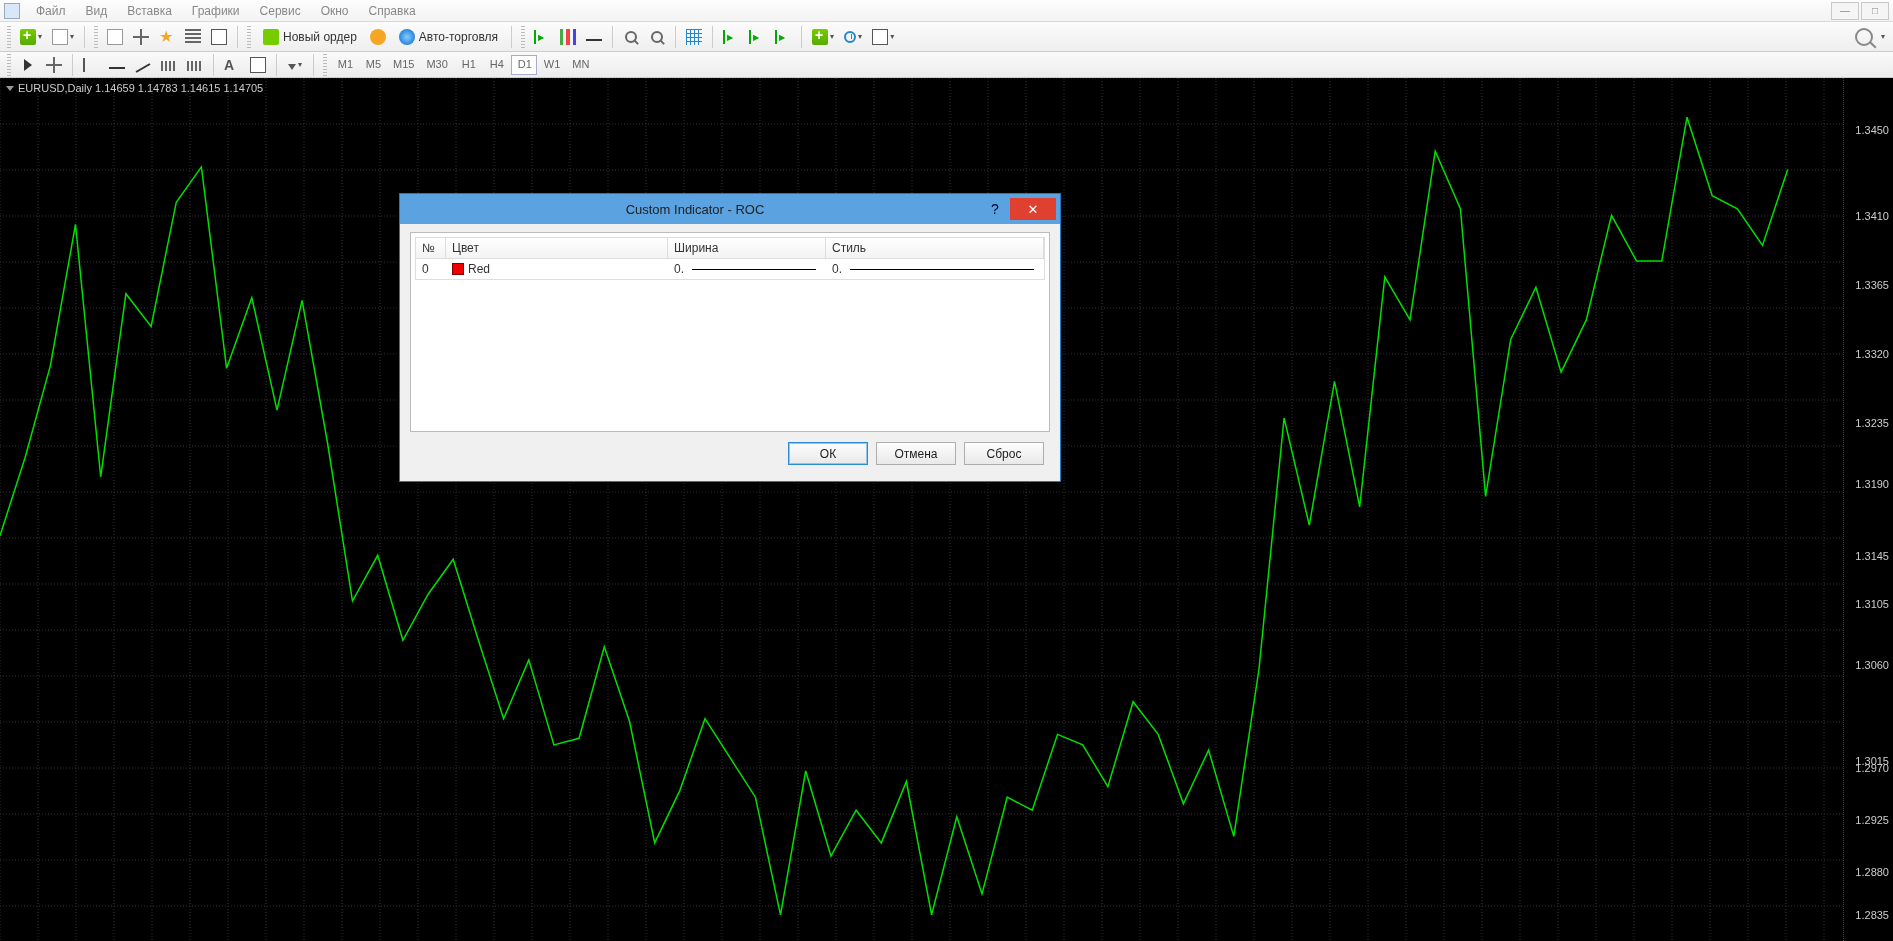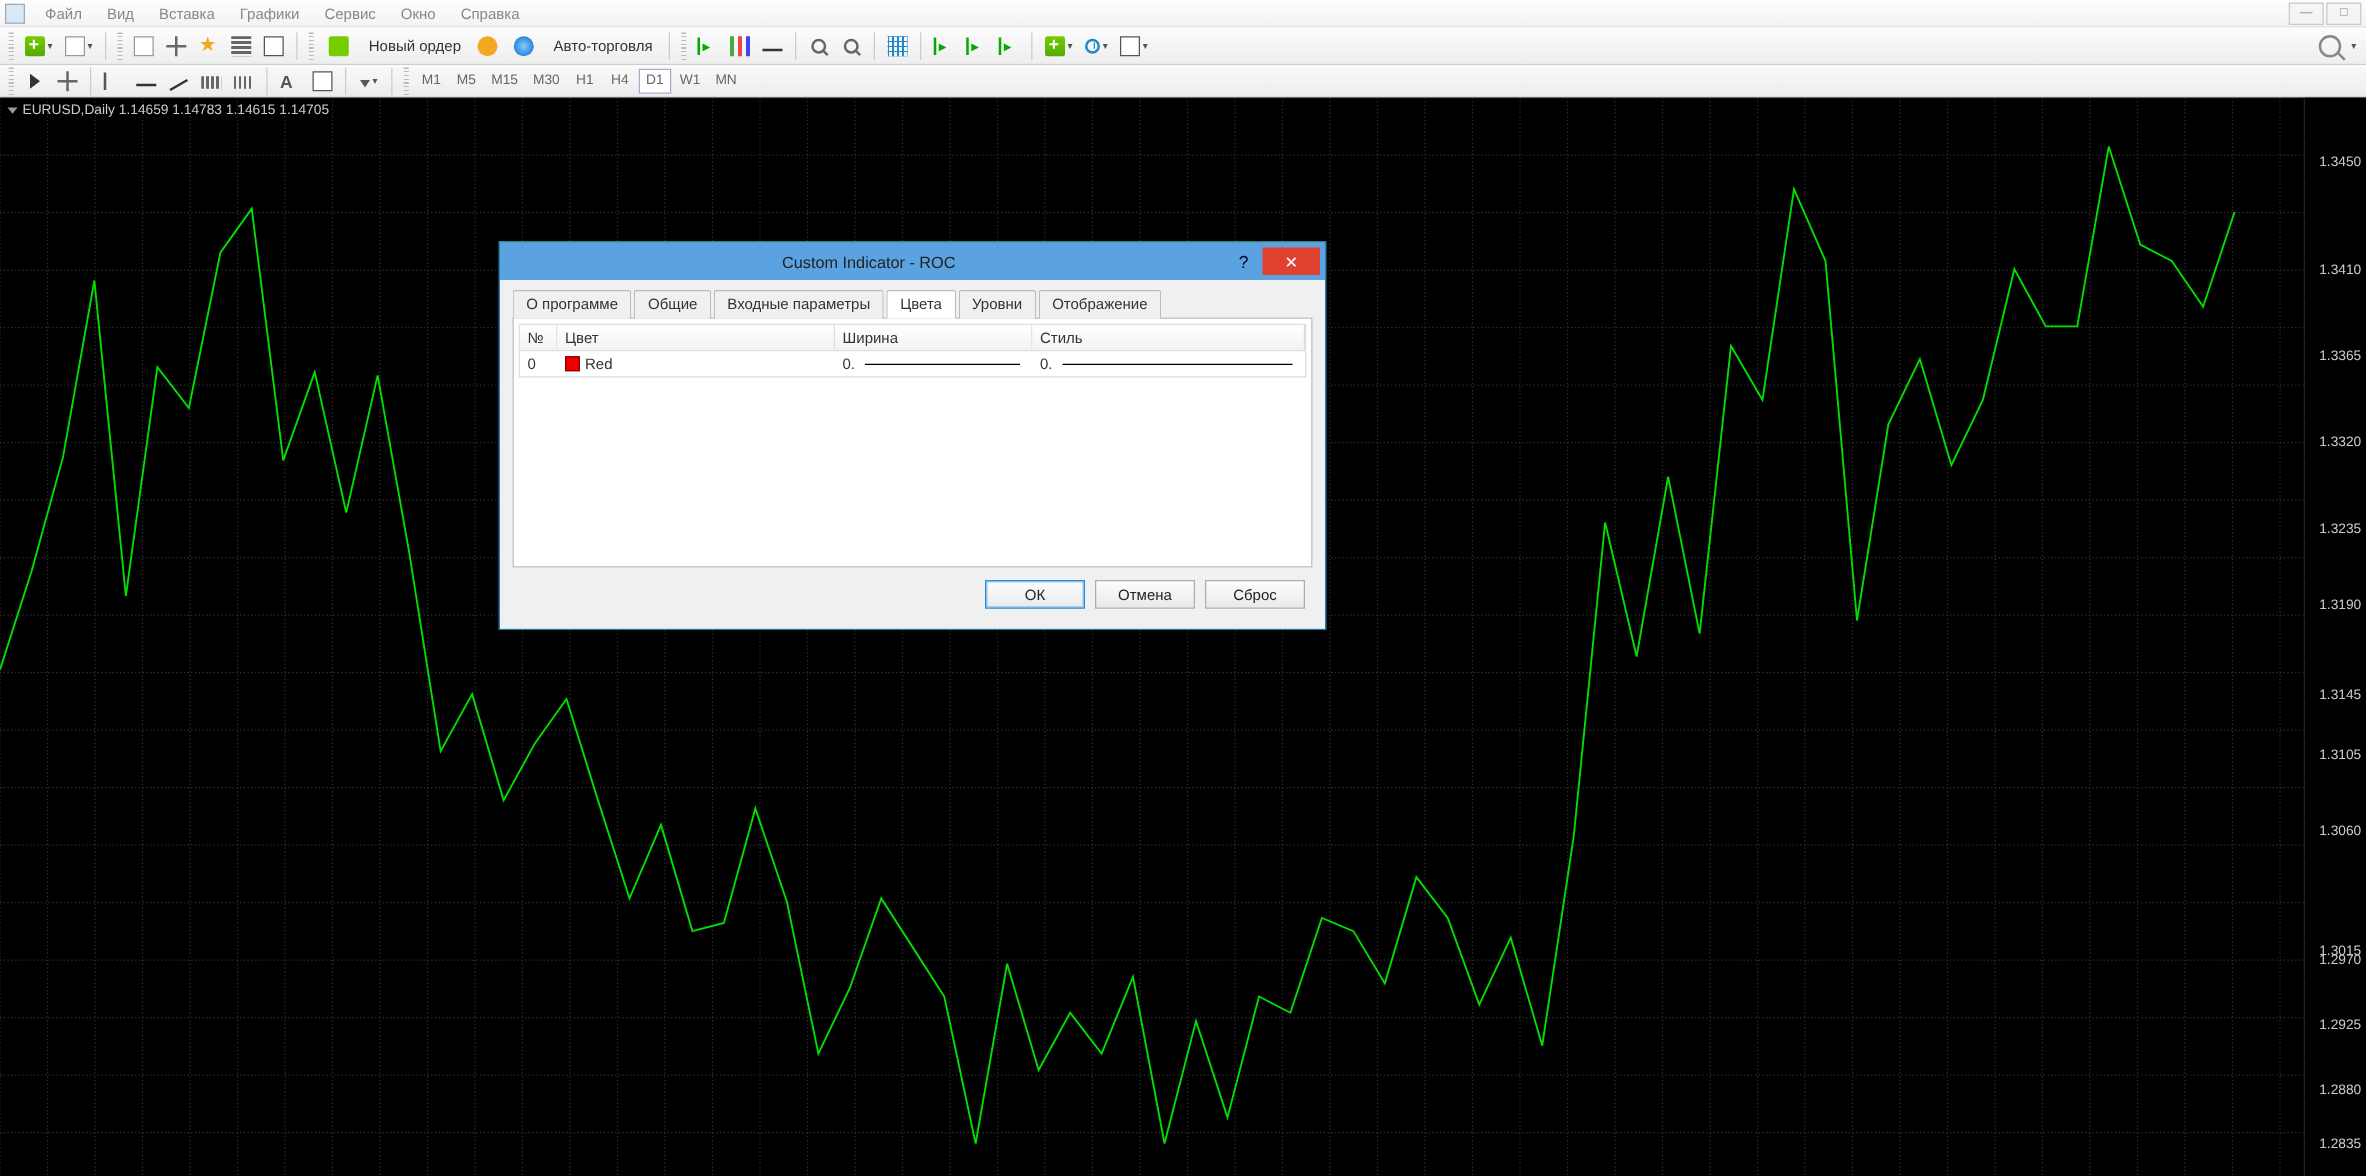--- a/index.html
+++ b/index.html
@@ -11,21 +11,21 @@
   .menubar .item { padding: 2px 10px; cursor: default; }
   .winctrl { margin-left: auto; display: flex; }
   .winctrl span { width: 28px; height: 18px; border: 1px solid #c8c8c8; background: #f5f5f5; margin-left: 2px; display: flex; align-items: center; justify-content: center; font-size: 10px; }
 
   
   .toolbar-row { height: 30px; background: linear-gradient(#fcfcfc,#eee); border-bottom: 1px solid #cdcdcd; display: flex; align-items: center; padding: 0 4px; gap: 2px; font-size: 12px; }
   .sep { width: 1px; height: 22px; background: #ccc; margin: 0 4px; }
   .grip { width: 4px; height: 22px; background: repeating-linear-gradient(#bbb,#bbb 1px,transparent 1px,transparent 3px); margin: 0 3px; }
   .tbtn { min-width: 24px; height: 24px; display: flex; align-items: center; justify-content: center; border: 1px solid transparent; border-radius: 2px; padding: 0 3px; }
   .tbtn .dd { font-size: 8px; color: #555; margin-left: 2px; }
-  .tbtn.text { gap: 16px; padding: 0 6px; }
+  .tbtn.text { gap: 4px; padding: 0 6px; }
   .tbtn.text span.lbl { color: #333; }
   .icon { width: 16px; height: 16px; display: inline-block; }
   .i-plus { background: linear-gradient(#7c0,#5a0); border-radius: 2px; position: relative; }
   .i-plus::after { content: "+"; color: #fff; font-weight: bold; position: absolute; top: -2px; left: 3px; font-size: 14px; }
   .i-nav { background: #fff; border: 1px solid #999; position: relative; }
   .i-cross { position: relative; }
   .i-cross::before,.i-cross::after { content:""; position:absolute; background:#666; }
   .i-cross::before { left:7px; top:0; width:2px; height:16px; }
   .i-cross::after { top:7px; left:0; height:2px; width:16px; }
   .i-cursor { border-left: 8px solid #333; border-top: 6px solid transparent; border-bottom: 6px solid transparent; width:0; height:0; }
@@ -42,21 +42,21 @@
   .i-step1::after { content:"▶"; position:absolute; font-size:8px; color:#0a0; left:2px; top:3px; }
   .i-line { height:2px; width:16px; background:#333; margin-top:7px; }
   .i-text { font-weight:bold; color:#555; font-size:14px; }
   .i-clock { border:2px solid #28c; border-radius:50%; width:12px;height:12px; position:relative;}
   .i-clock::after{content:"";position:absolute;width:1px;height:5px;background:#28c;left:5px;top:1px;}
   .i-chart { background:linear-gradient(90deg,#4a4 20%,transparent 20%), linear-gradient(90deg,transparent 40%,#e44 40%,#e44 60%,transparent 60%), linear-gradient(90deg,transparent 80%,#44e 80%);}
   .i-arrow-dn{width:0;height:0;border-left:4px solid transparent;border-right:4px solid transparent;border-top:6px solid #555;margin-top:5px;}
   .i-equi{background:repeating-linear-gradient(90deg,#666,#666 2px,transparent 2px,transparent 4px);height:10px;margin-top:3px;}
 
   .toolbar2 { height: 26px; background: linear-gradient(#fafafa,#ececec); border-bottom: 1px solid #cdcdcd; display: flex; align-items: center; padding: 0 4px; gap: 2px; font-size: 11px; }
-  .tf { min-width: 26px; height: 20px; text-align: center; padding: 2px 4px; color: #666; border: 1px solid transparent; }
+  .tf { min-width: 26px; height: 20px; text-align: right; padding: 2px 4px; color: #666; border: 1px solid transparent; }
   .tf.active { background: #fff; border: 1px solid #aac; }
 
   
   .chart { position: relative; width: 100%; height: calc(100% - 78px); background: #000; overflow: hidden; }
   .chart-label { position: absolute; top: 4px; left: 6px; color: #ccc; font-size: 11px; z-index: 2; display:flex; align-items:center; gap:4px;}
   .chart-label .tri { width:0;height:0;border-left:4px solid transparent;border-right:4px solid transparent;border-top:5px solid #999;}
   .price-axis { position: absolute; right: 0; top: 0; width: 50px; height: 100%; background: #000; border-left: 1px dotted #444; z-index: 1; }
   .price-tick { position: absolute; right: 4px; color: #ccc; font-size: 11px; transform: translateY(-50%); }
   .chart svg.lines { position:absolute; inset:0; width:100%; height:100%; z-index:1; }
   .chart svg.price { position:absolute; inset:0; width:calc(100% - 50px); height:100%; z-index:2; }
@@ -342,28 +342,20 @@
     </div>
 </div>
 
 <div class="dialog">
   <div class="dlg-title">
     <span class="t">Custom Indicator - ROC</span>
     <span class="help">?</span>
     <span class="close">✕</span>
   </div>
   <div class="dlg-body">
-    <div class="tabs">
-      <div class="tab">О программе</div>
-      <div class="tab">Общие</div>
-      <div class="tab">Входные параметры</div>
-      <div class="tab active">Цвета</div>
-      <div class="tab">Уровни</div>
-      <div class="tab">Отображение</div>
-    </div>
     <div class="panel">
       <div class="grid-head">
         <div class="c-num">№</div>
         <div class="c-color">Цвет</div>
         <div class="c-width">Ширина</div>
         <div class="c-style">Стиль</div>
       </div>
       <div class="grid-row">
         <div class="c-num">0</div>
         <div class="c-color">

